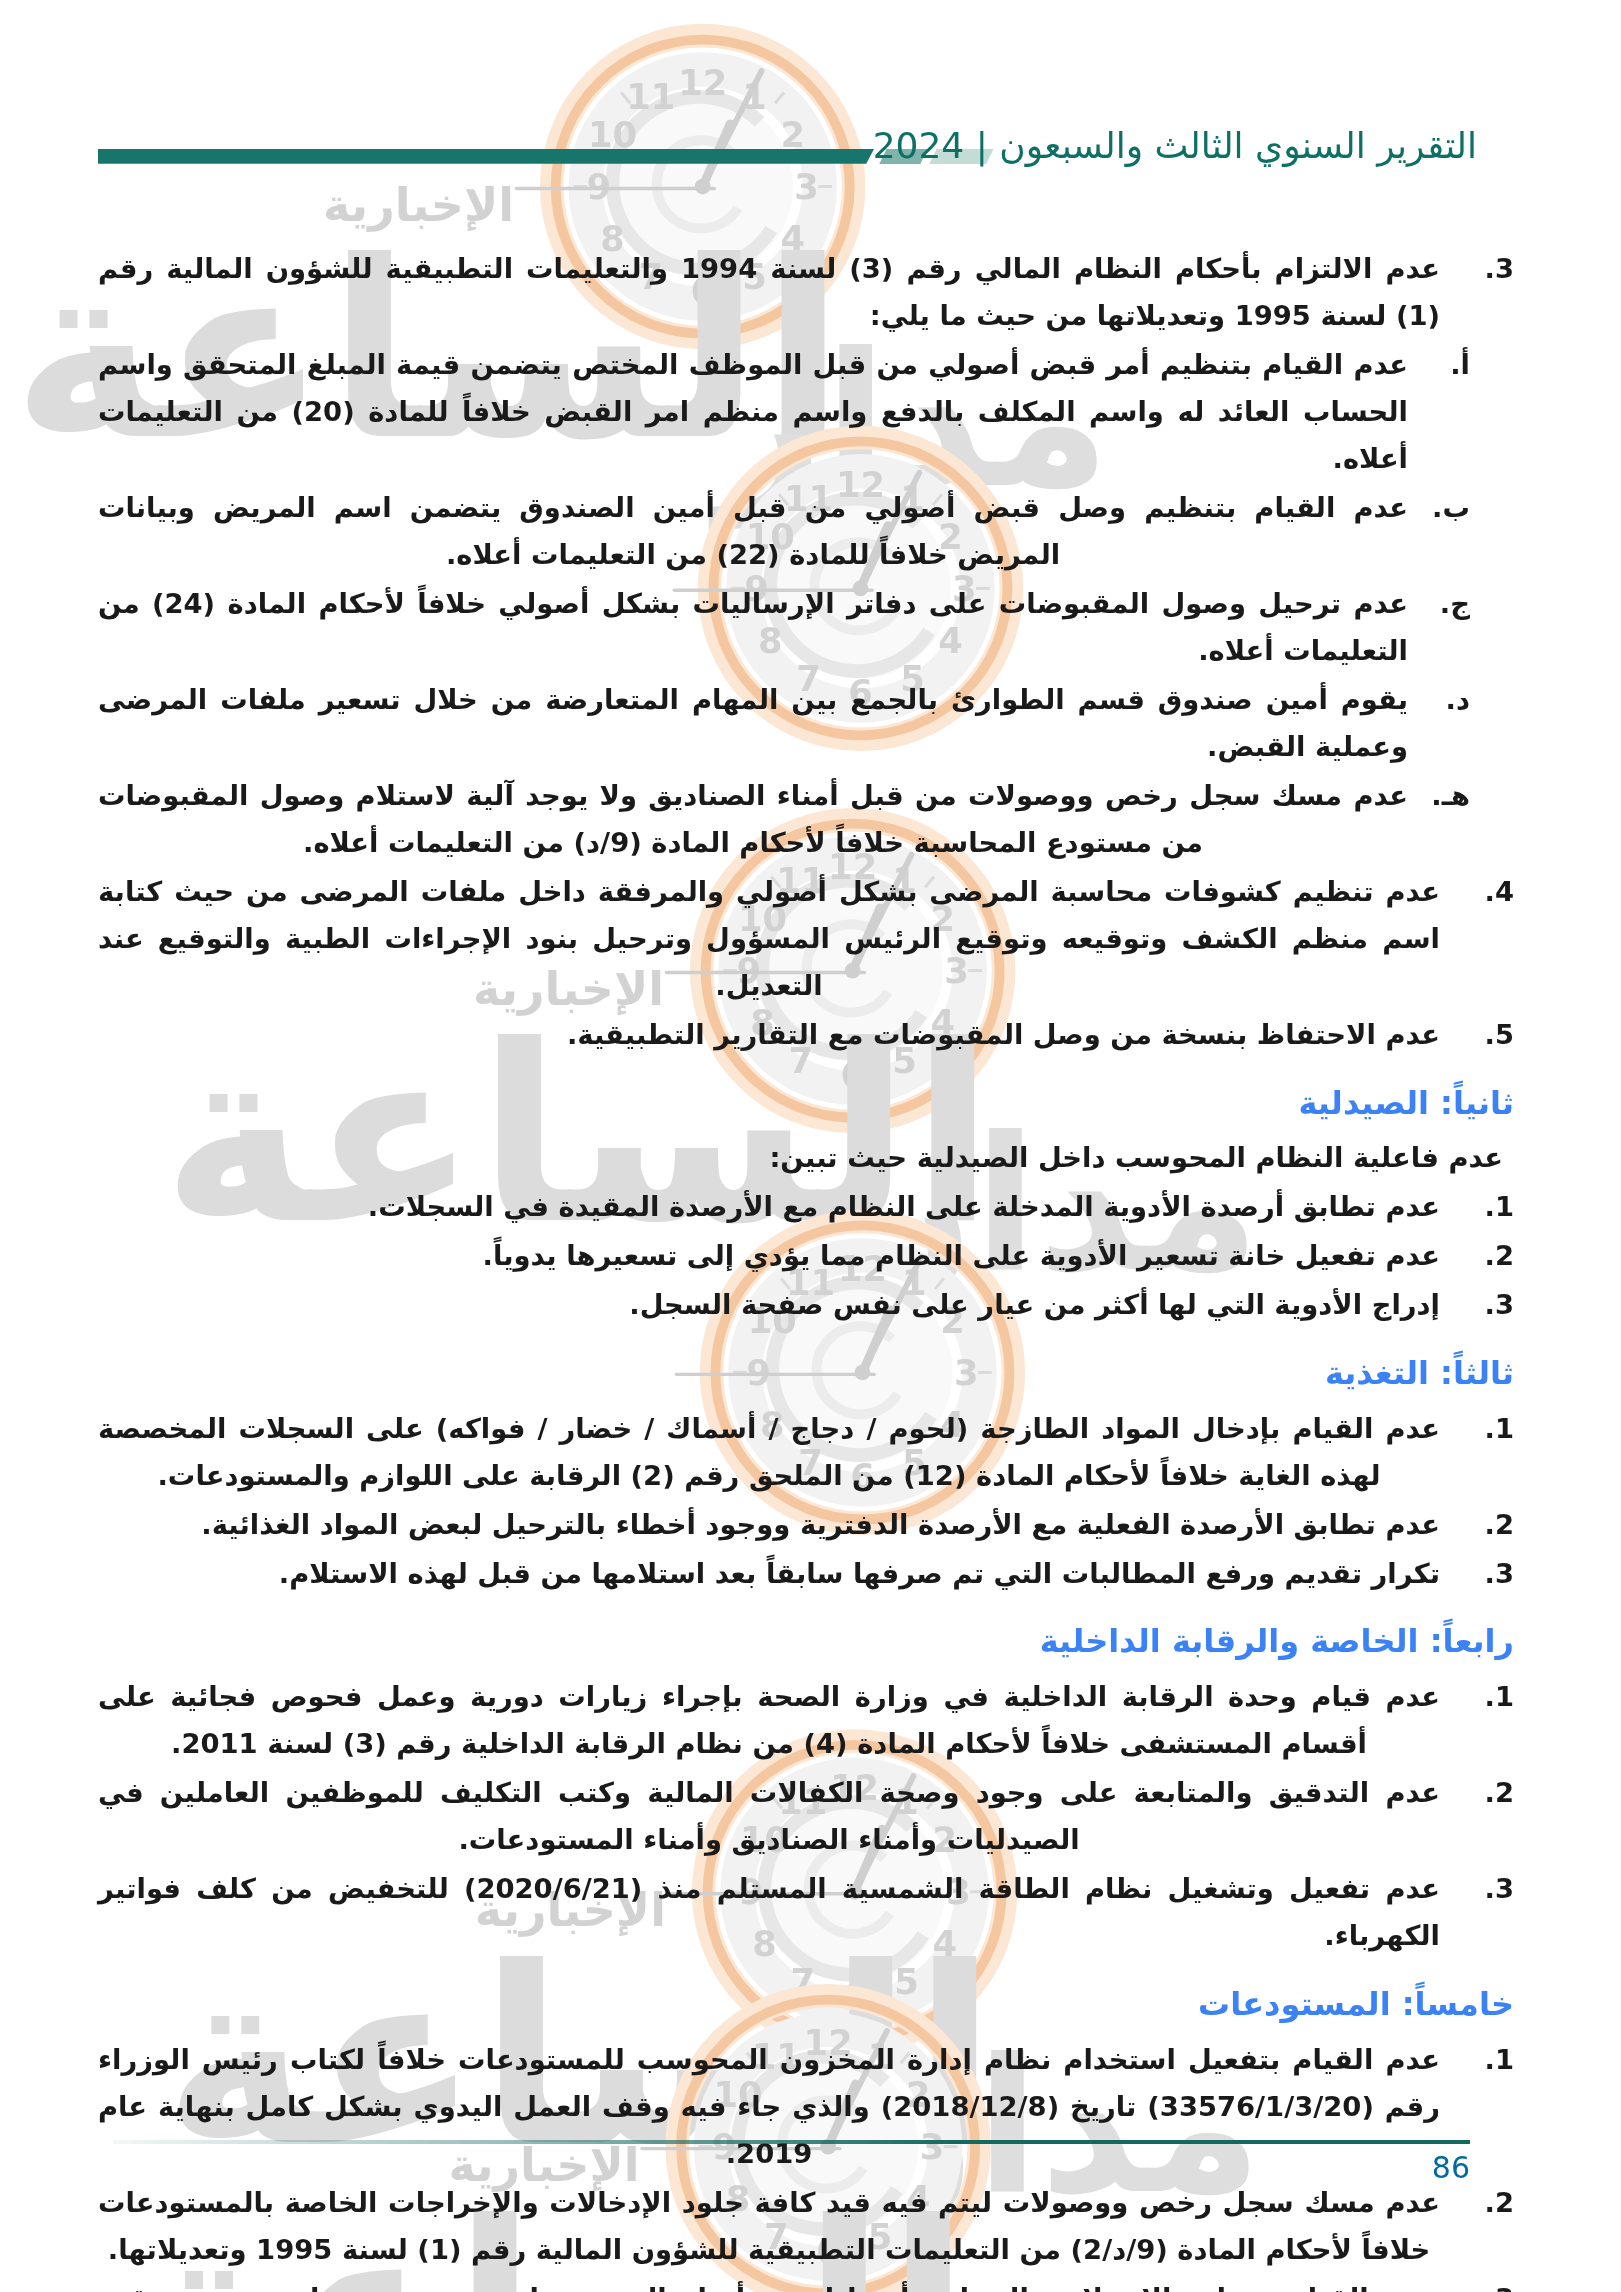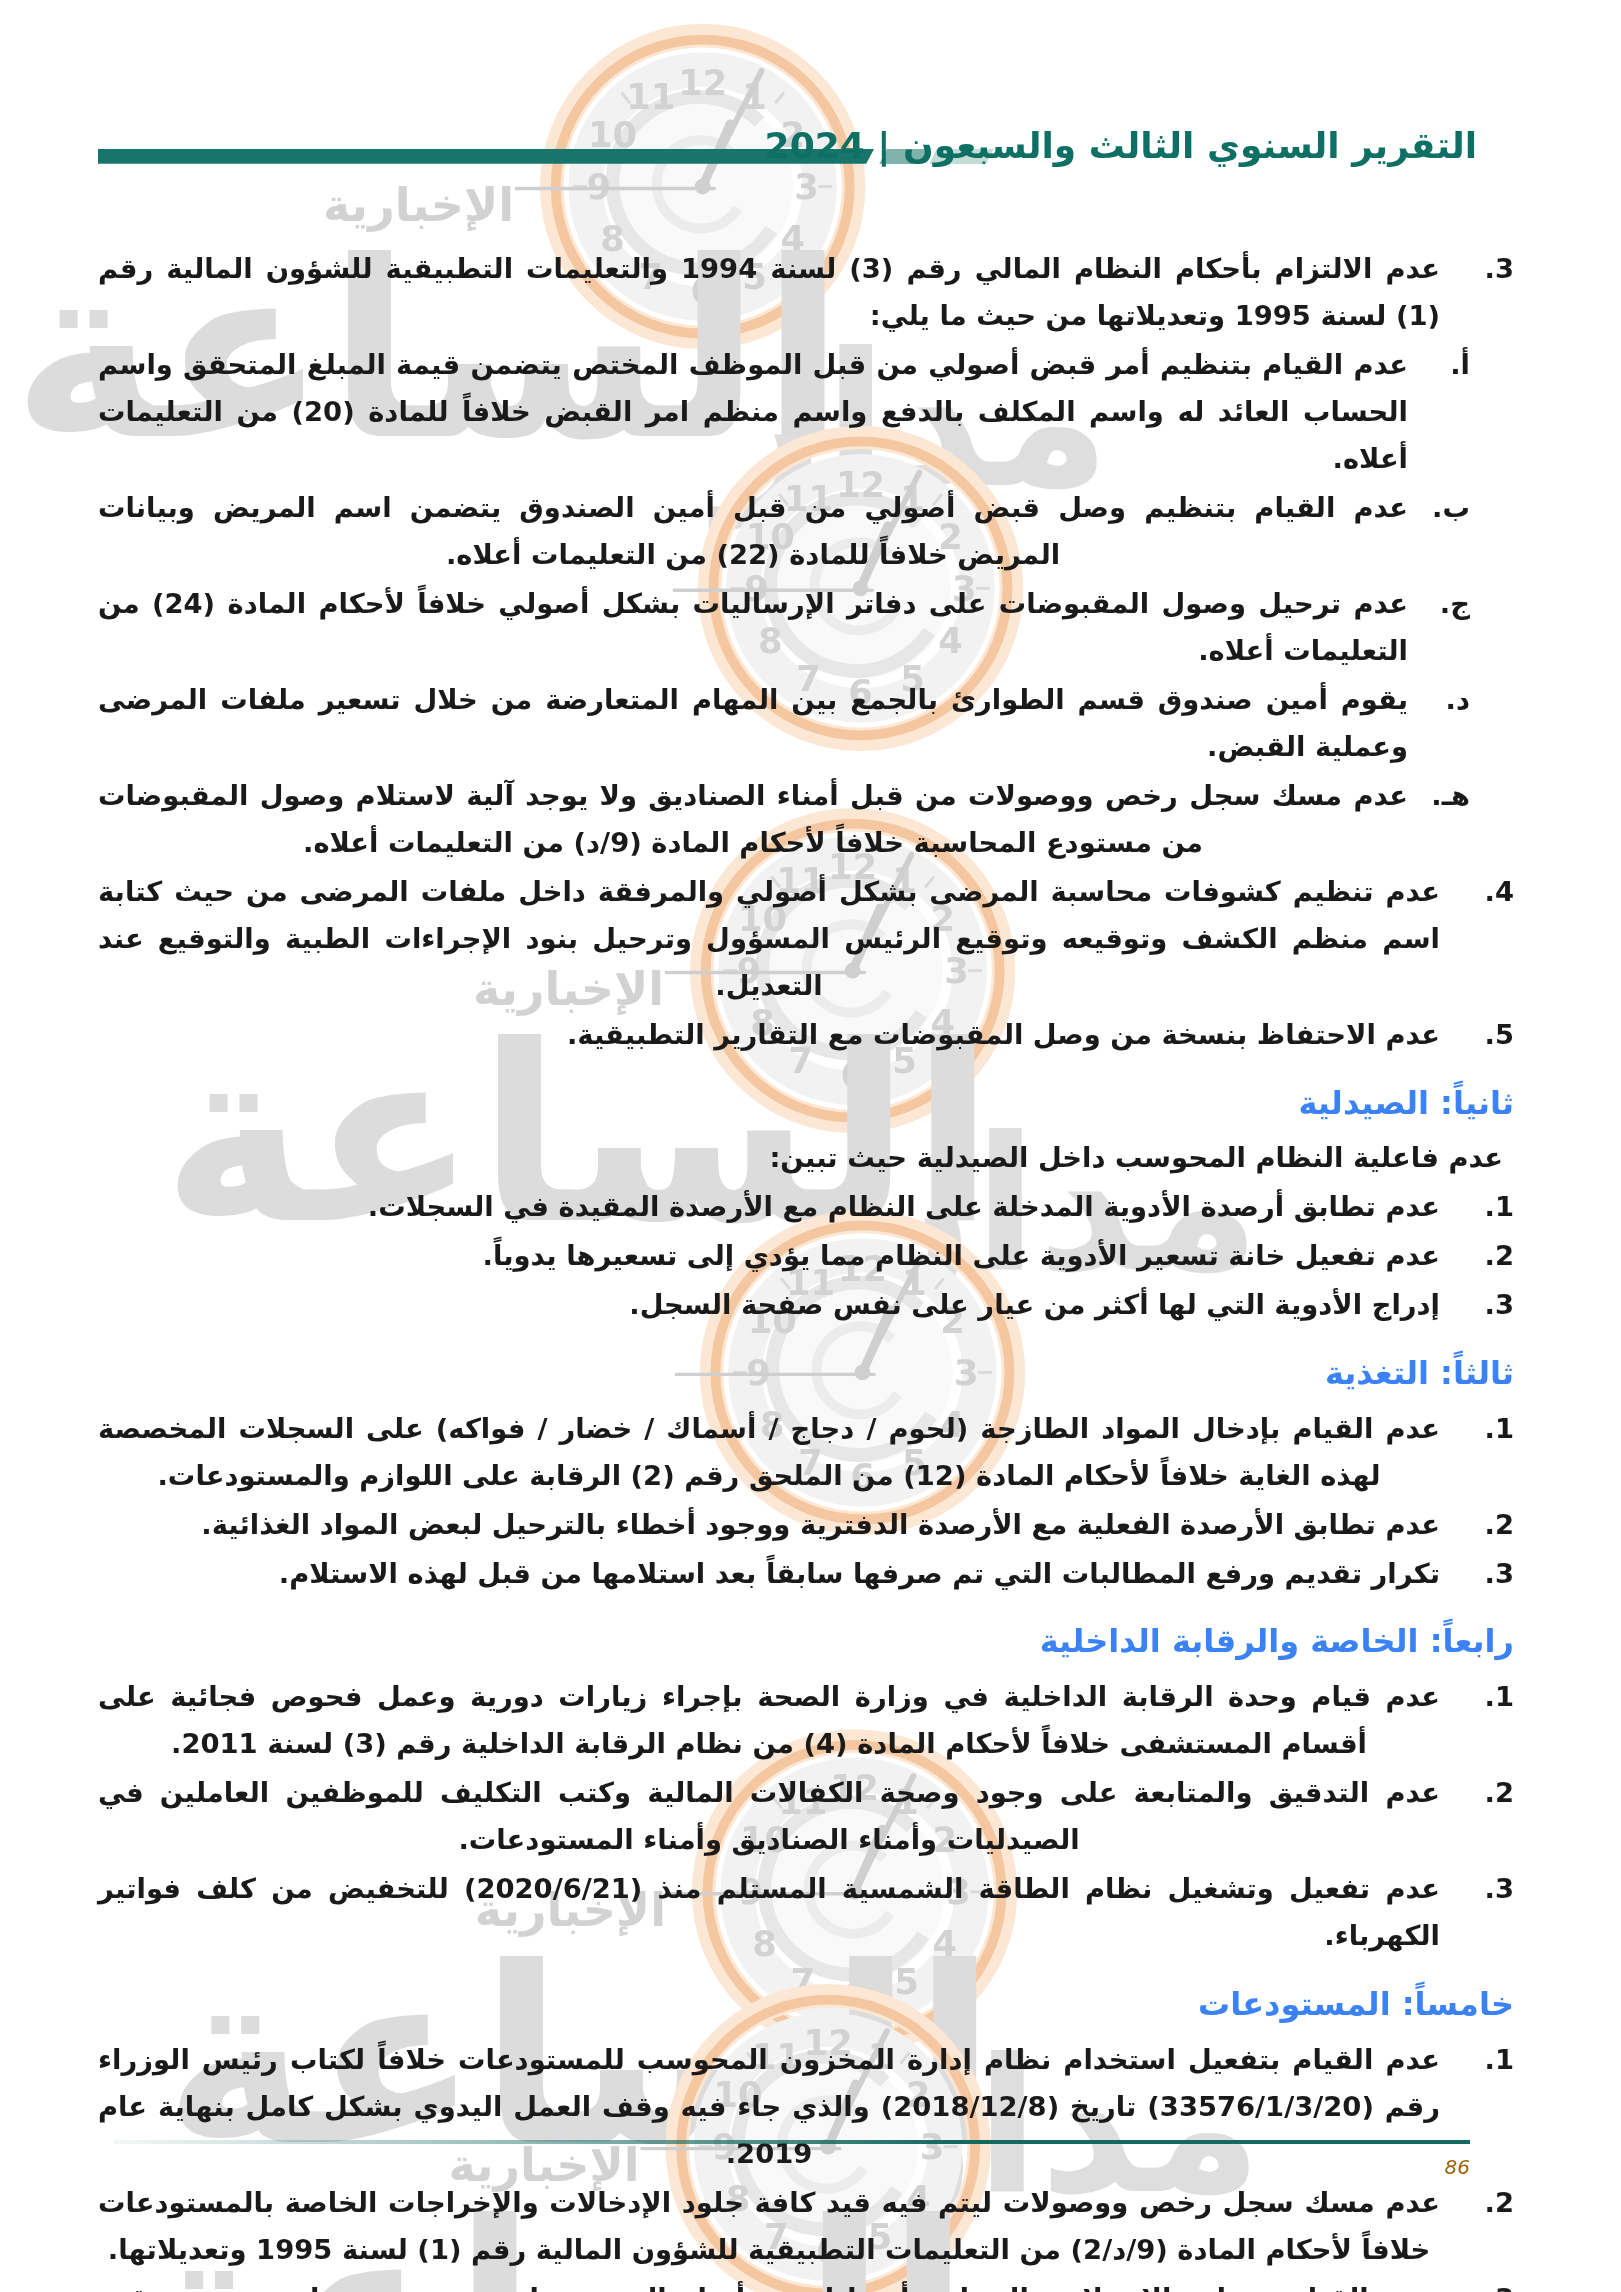--- a/index.html
+++ b/index.html
@@ -13,38 +13,38 @@
   
   .page{position:relative;z-index:1;width:100%;height:100%;}
   
   .report-header{position:relative;height:192px;}
   .bar-main{position:absolute;left:98px;top:149px;width:776px;height:14.7px;background:#17756b;
     clip-path:polygon(0 0,100% 0,calc(100% - 7.8px) 100%,0 100%);}
   .bar-seg{position:absolute;top:149px;height:14.7px;transform:skewX(-26deg);}
   .seg-mid{left:883px;width:41px;background:#7fb3ab;}
   .seg-light{left:933px;width:57px;background:#c3dcd6;}
   .report-title{position:absolute;right:144px;top:122px;margin:0;
-    font-size:36px;line-height:47px;font-weight:bold;color:#0e7064;white-space:nowrap;}
+    font-size:36px;line-height:47px;font-weight:normal;color:#0e7064;white-space:nowrap;}
   
   .content{position:relative;padding:53px 107px 0 98px;
     color:#1a1a1a;font-size:27.4px;line-height:47px;font-weight:bold;
     text-align:justify;}
   .row{display:flex;margin-bottom:2px;}
   .row .marker{flex:none;width:74px;}
   .row .itxt{flex:1;}
   .sub-list .row{margin-right:44px;}
   .sub-list .row .marker{width:62px;}
   .center-last .itxt{text-align-last:center;}
   .intro-line{margin:0 11px 2px 0;}
   .section-title{margin:21.6px 0 7.8px 0;font-size:32px;line-height:47px;
     font-weight:bold;color:#3b82f6;}
   
   .footer-line{position:absolute;left:113px;right:151px;top:2140px;height:3.9px;
     background:linear-gradient(to left,#156a60 0%,#156a60 38%,rgba(21,106,96,0.45) 70%,rgba(21,106,96,0.05) 100%);}
-  .page-number{position:absolute;right:151px;top:2148px;font-size:20px;line-height:39px;color:#a16207;font-style:italic;}
+  .page-number{position:absolute;right:151px;top:2148px;font-size:30px;line-height:39px;color:#0369a1;}
   
   .wm-layer text{font-family:"DejaVu Sans",sans-serif;font-weight:bold;}
 </style>
 </head>
 <body>
 
 <div class="wm-layer">
   <svg width="1621" height="2293" viewBox="0 0 1654 2339">
     <defs>
       <g id="wm-clock">

